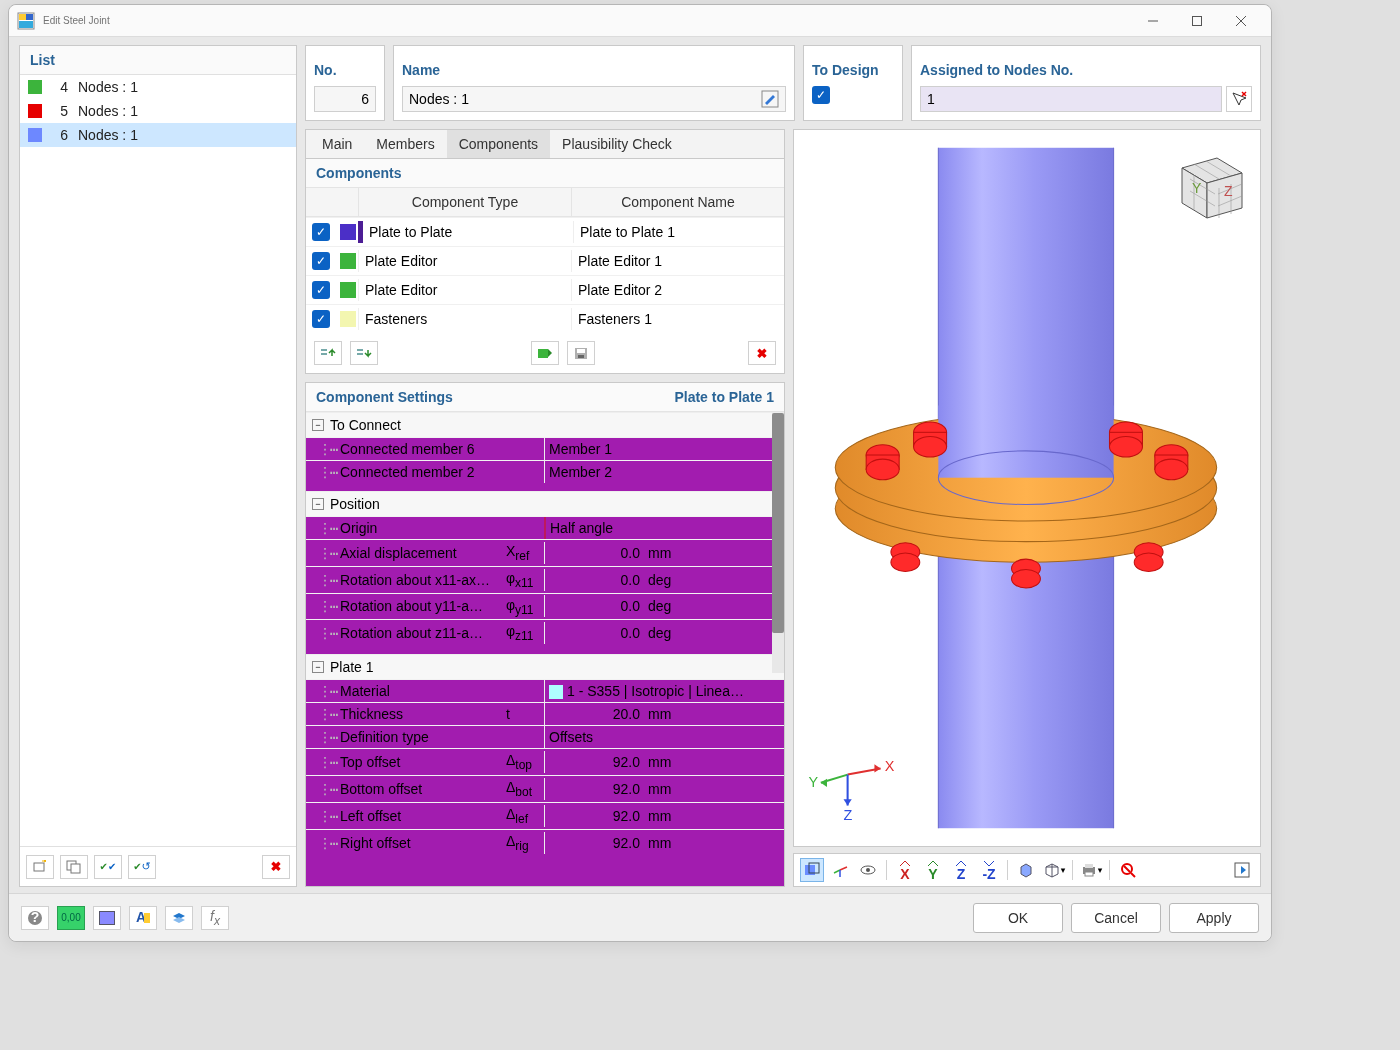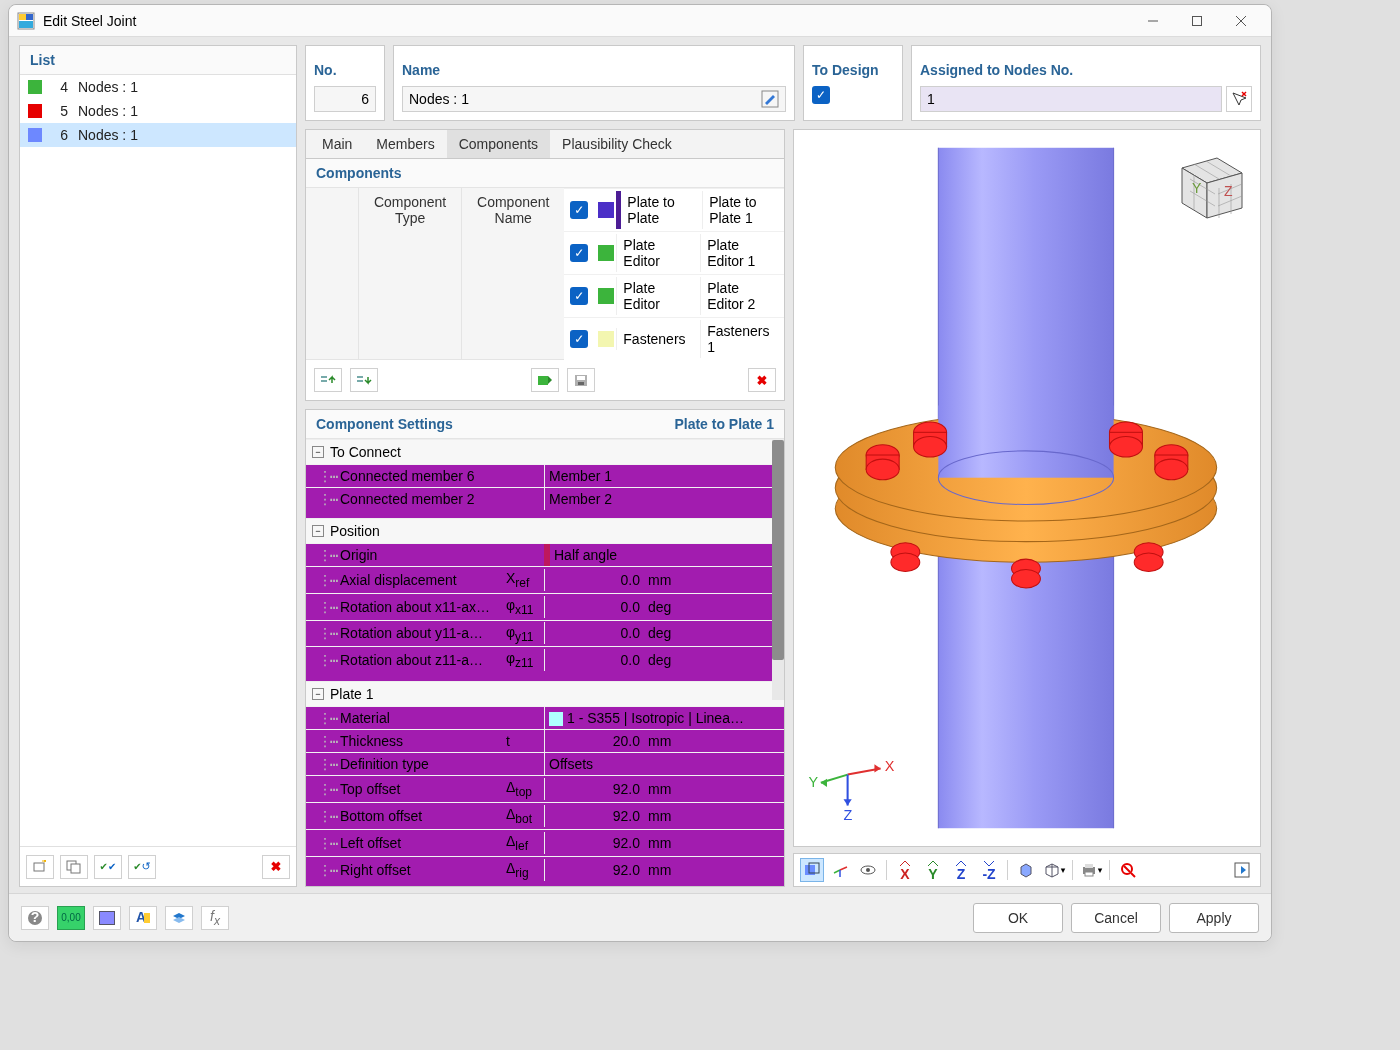--- a/index.html
+++ b/index.html
@@ -1,21 +1,21 @@
 <!DOCTYPE html>
 <html><head>
 <meta charset="utf-8">
 <style>
   * { box-sizing: border-box; margin: 0; padding: 0; font-family: "Segoe UI", Tahoma, sans-serif; font-size: 14px; }
   body { background:#e0e0e0; width:1400px; height:1050px; overflow:hidden; position:relative; }
   .window { position:absolute; left:8px; top:4px; width:1264px; height:938px; background:#f5f5f5; border:1px solid #b5b5b5; border-radius:8px; box-shadow:0 4px 16px rgba(0,0,0,0.08); display:flex; flex-direction:column; }
   
   .titlebar { height:32px; display:flex; align-items:center; padding:0 8px; border-bottom:1px solid #dcdcdc; border-radius:8px 8px 0 0; background:#fafafa;}
   .titlebar .appicon { width:18px;height:18px; margin-right:8px;}
-  .titlebar .title { color:#000000; font-size:14px; flex:1;}
+  .titlebar .title { color:#737373; font-size:10px; flex:1;}
   .winbtns { display:flex; gap:0; }
   .winbtn { width:44px;height:30px; display:flex;align-items:center;justify-content:center; color:#555;}
   .winbtn svg { width:12px;height:12px; }
   
   .content { flex:1; display:flex; gap:8px; padding:8px 10px 6px 10px; background:#e8e8e8; overflow:hidden;}
   
   .listpanel { width:278px; background:#fff; border:1px solid #c9c9c9; display:flex; flex-direction:column; }
   .panel-head { font-weight:600; color:#2a6496; padding:6px 10px; border-bottom:1px solid #e0e0e0; background:#fafafa;}
   .list-body { flex:1; overflow:auto; }
   .list-row { display:flex; align-items:center; padding:4px 8px; gap:10px; }
@@ -47,21 +47,21 @@
   .midrow { flex:1; display:flex; gap:8px; overflow:hidden;}
   .midleft { width:480px; display:flex; flex-direction:column; gap:8px; overflow:hidden;}
   .midright { flex:1; display:flex; flex-direction:column; gap:6px; }
   
   .tabsbar { display:flex; gap:0; border-bottom:1px solid #c9c9c9; background:#f3f3f3; padding-left:4px;}
   .tab { padding:6px 12px; color:#333; background:#f3f3f3;}
   .tab.active { background:#e0e0e0;}
   
   .comp-panel { background:#fff; border:1px solid #c9c9c9; display:flex; flex-direction:column; }
   .comp-head { font-weight:600; color:#2a6496; padding:6px 10px; background:#fafafa; border-bottom:1px solid #e4e4e4;}
-  .comp-table { display:flex; flex-direction:row;}
+  .comp-table { display:flex; flex-direction:column;}
   .comp-thead { display:flex; background:#f5f5f5; border-bottom:1px solid #e4e4e4;}
   .cth { padding:6px 8px; color:#333;}
   .c-chk { width:28px;}
   .c-col1 { width:24px;}
   .c-type { flex:1; border-left:1px solid #e4e4e4; text-align:center;}
   .c-name { flex:1; border-left:1px solid #e4e4e4; text-align:center;}
   .comp-row { display:flex; align-items:center; border-top:1px solid #f0f0f0; padding:2px 0;}
   .comp-row .cc { padding:3px 6px;}
   .csq { width:16px;height:16px;}
   .comp-toolbar { display:flex; padding:8px; gap:8px; align-items:center;}
@@ -338,21 +338,21 @@
                 </div>
                 <div style="height: 8px;"></div>
                 <div class="grp-title">
                   <div class="togg">−</div>
                   <div>Position</div>
                 </div>
                 <div class="srow">
         <div class="sc s-tree"><span class="tree-ln">⋮⋯</span></div>
         <div class="sc s-label">Origin</div>
         <div class="sc s-sym"></div>
-        <div class="sc s-wide" style="border-left:6px solid #be185d">Half angle</div>
+        <div class="sc s-wide" style="border-left:2px solid #be185d">Half angle</div>
                 </div>
                 <div class="srow">
         <div class="sc s-tree"><span class="tree-ln">⋮⋯</span></div>
         <div class="sc s-label">Axial displacement</div>
         <div class="sc s-sym">X<sub>ref</sub></div>
         <div class="sc s-val" style="border-left:1px solid #eee">0.0</div>
         <div class="sc s-unit">mm</div>
                 </div>
                 <div class="srow">
         <div class="sc s-tree"><span class="tree-ln">⋮⋯</span></div>

